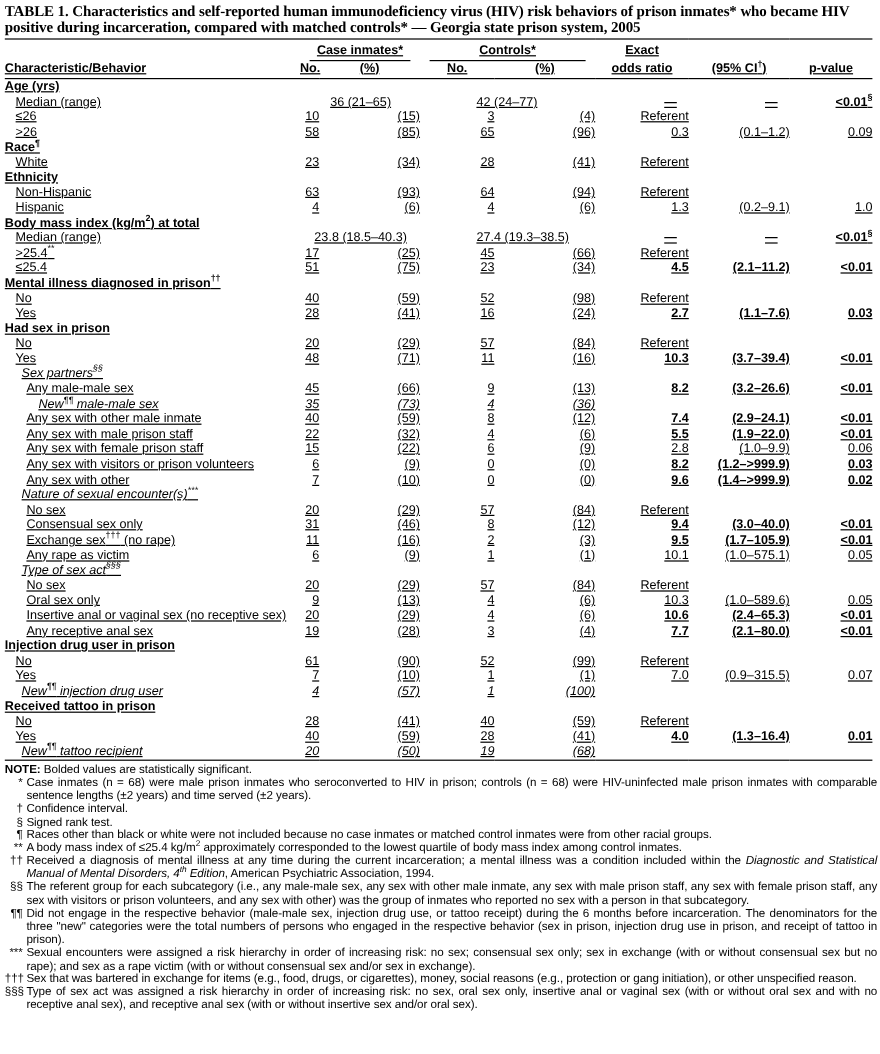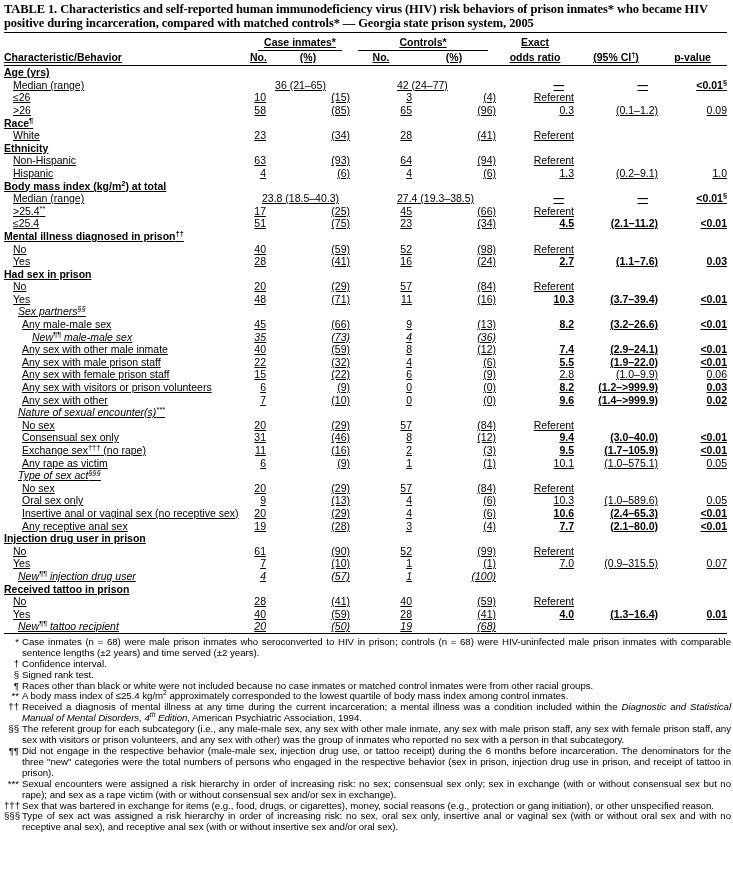--- a/index.html
+++ b/index.html
@@ -455,20 +455,21 @@
           <td class="num">19</td>
           <td class="num">(68)</td>
           <td class="or"></td>
           <td class="ci"></td>
           <td class="p"></td>
         </tr>
       </tbody>
   </table>
 
   <div class="notes">
+    <div class="note-line"><span class="note-lab">NOTE:</span><span> Bolded values are statistically significant.</span></div>
     <div>
         <div class="fn">
           <span class="fn-m">*</span>
           <span class="fn-t">Case inmates (n = 68) were male prison inmates who seroconverted to HIV in prison; controls (n = 68) were HIV-uninfected male prison inmates with comparable sentence lengths (±2 years) and time served (±2 years).</span>
         </div>
         <div class="fn">
           <span class="fn-m">†</span>
           <span class="fn-t">Confidence interval.</span>
         </div>
         <div class="fn">

